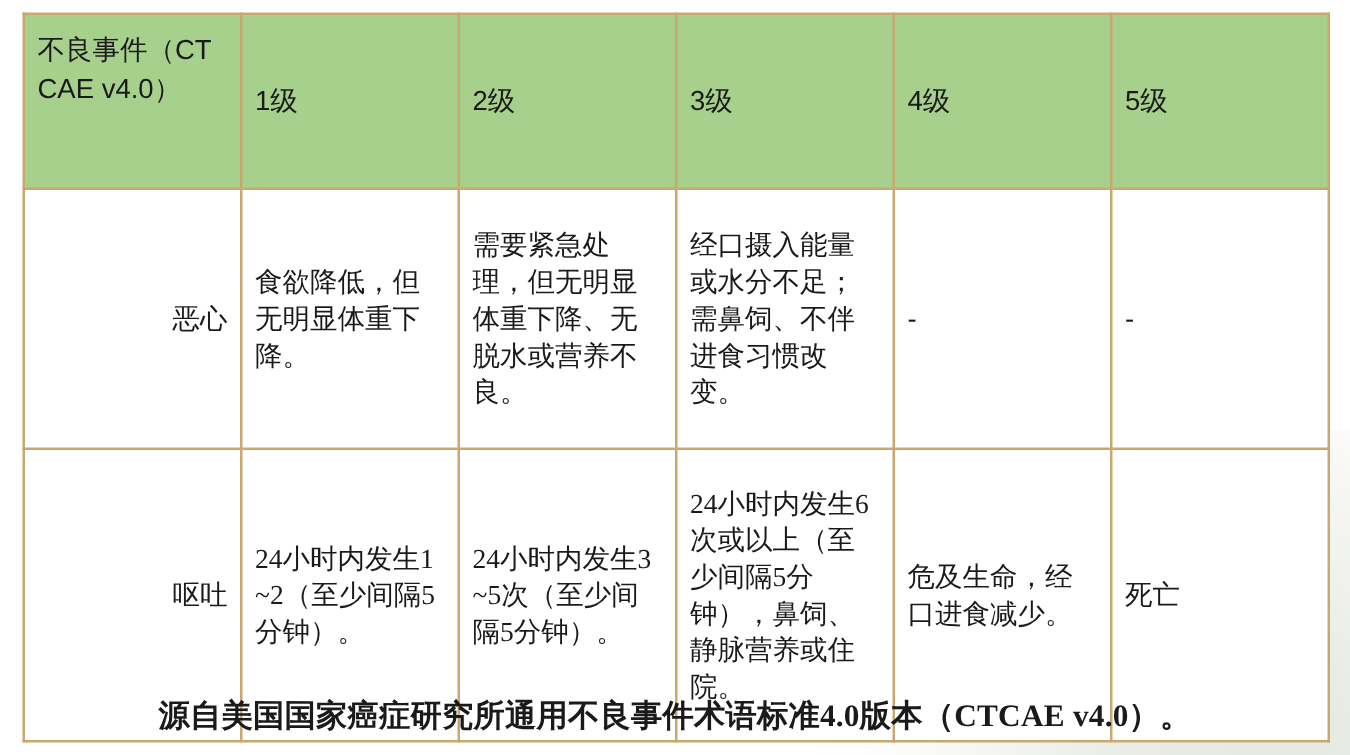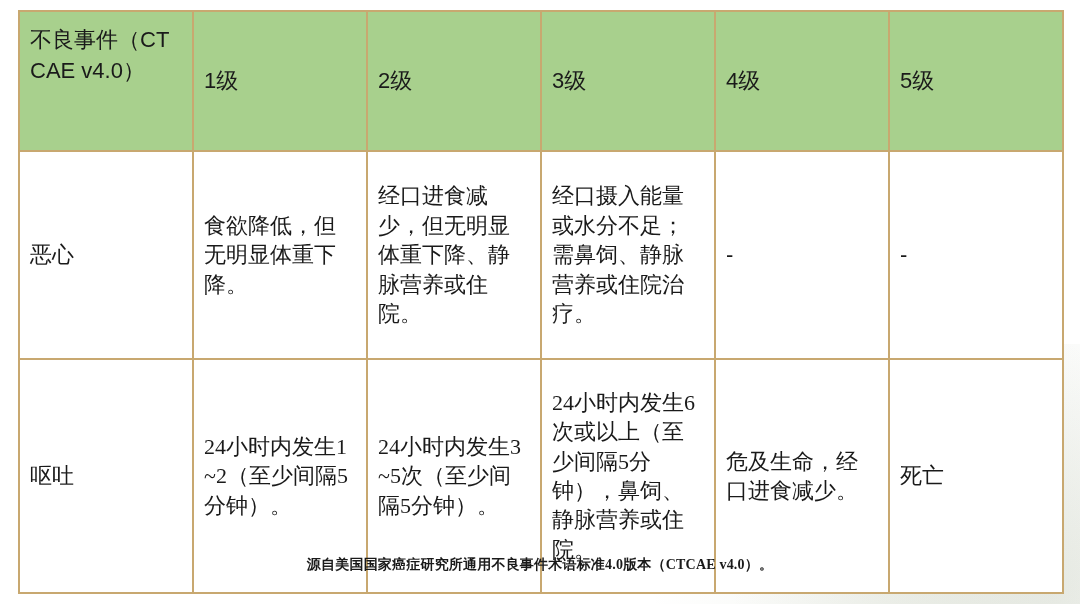--- a/index.html
+++ b/index.html
@@ -63,21 +63,21 @@
   thead th.first {
     text-align: left;
     vertical-align: top;
     padding-top: 12px;
     line-height: 1.42;
   }
   tbody td {
     background: #ffffff;
   }
   td.rowhead {
-    text-align: left;
+    text-align: right;
     font-size: 22px;
   }
   td.cell {
     text-align: left;
   }
   tbody tr.row-nausea td {
     height: 190px;
   }
   tbody tr.row-vomit td {
     height: 216px;
@@ -87,21 +87,21 @@
     color: #1a1a1a;
   }
   .footnote {
     position: absolute;
     left: 0;
     top: 556px;
     width: 1080px;
     text-align: center;
     font-family: "Liberation Serif", serif;
     font-weight: bold;
-    font-size: 14px;
+    font-size: 25px;
     color: #1a1a1a;
     letter-spacing: 0.2px;
   }
 </style>
 </head>
 <body>
 
 <div class="page">
   <div class="bg-wash"></div>
 
@@ -113,22 +113,22 @@
         <th>2级</th>
         <th>3级</th>
         <th>4级</th>
         <th>5级</th>
       </tr>
     </thead>
     <tbody>
       <tr class="row-nausea">
         <td class="rowhead">恶心</td>
         <td class="cell">食欲降低，但无明显体重下降。</td>
-        <td class="cell">经口进食减少，但无明显体重下降、静脉营养或住院。</td>
-        <td class="cell">经口摄入能量或水分不足；需鼻饲、静脉营养或住院治疗。</td>
+        <td class="cell">需要紧急处理，但无明显体重下降、无脱水或营养不良。</td>
+        <td class="cell">经口摄入能量或水分不足；需鼻饲、不伴进食习惯改变。</td>
         <td class="cell dash">-</td>
         <td class="cell dash">-</td>
       </tr>
       <tr class="row-vomit">
         <td class="rowhead">呕吐</td>
         <td class="cell">24小时内发生1~2（至少间隔5分钟）。</td>
         <td class="cell">24小时内发生3~5次（至少间隔5分钟）。</td>
         <td class="cell">24小时内发生6次或以上（至少间隔5分钟），鼻饲、静脉营养或住院。</td>
         <td class="cell">危及生命，经口进食减少。</td>
         <td class="cell">死亡</td>

